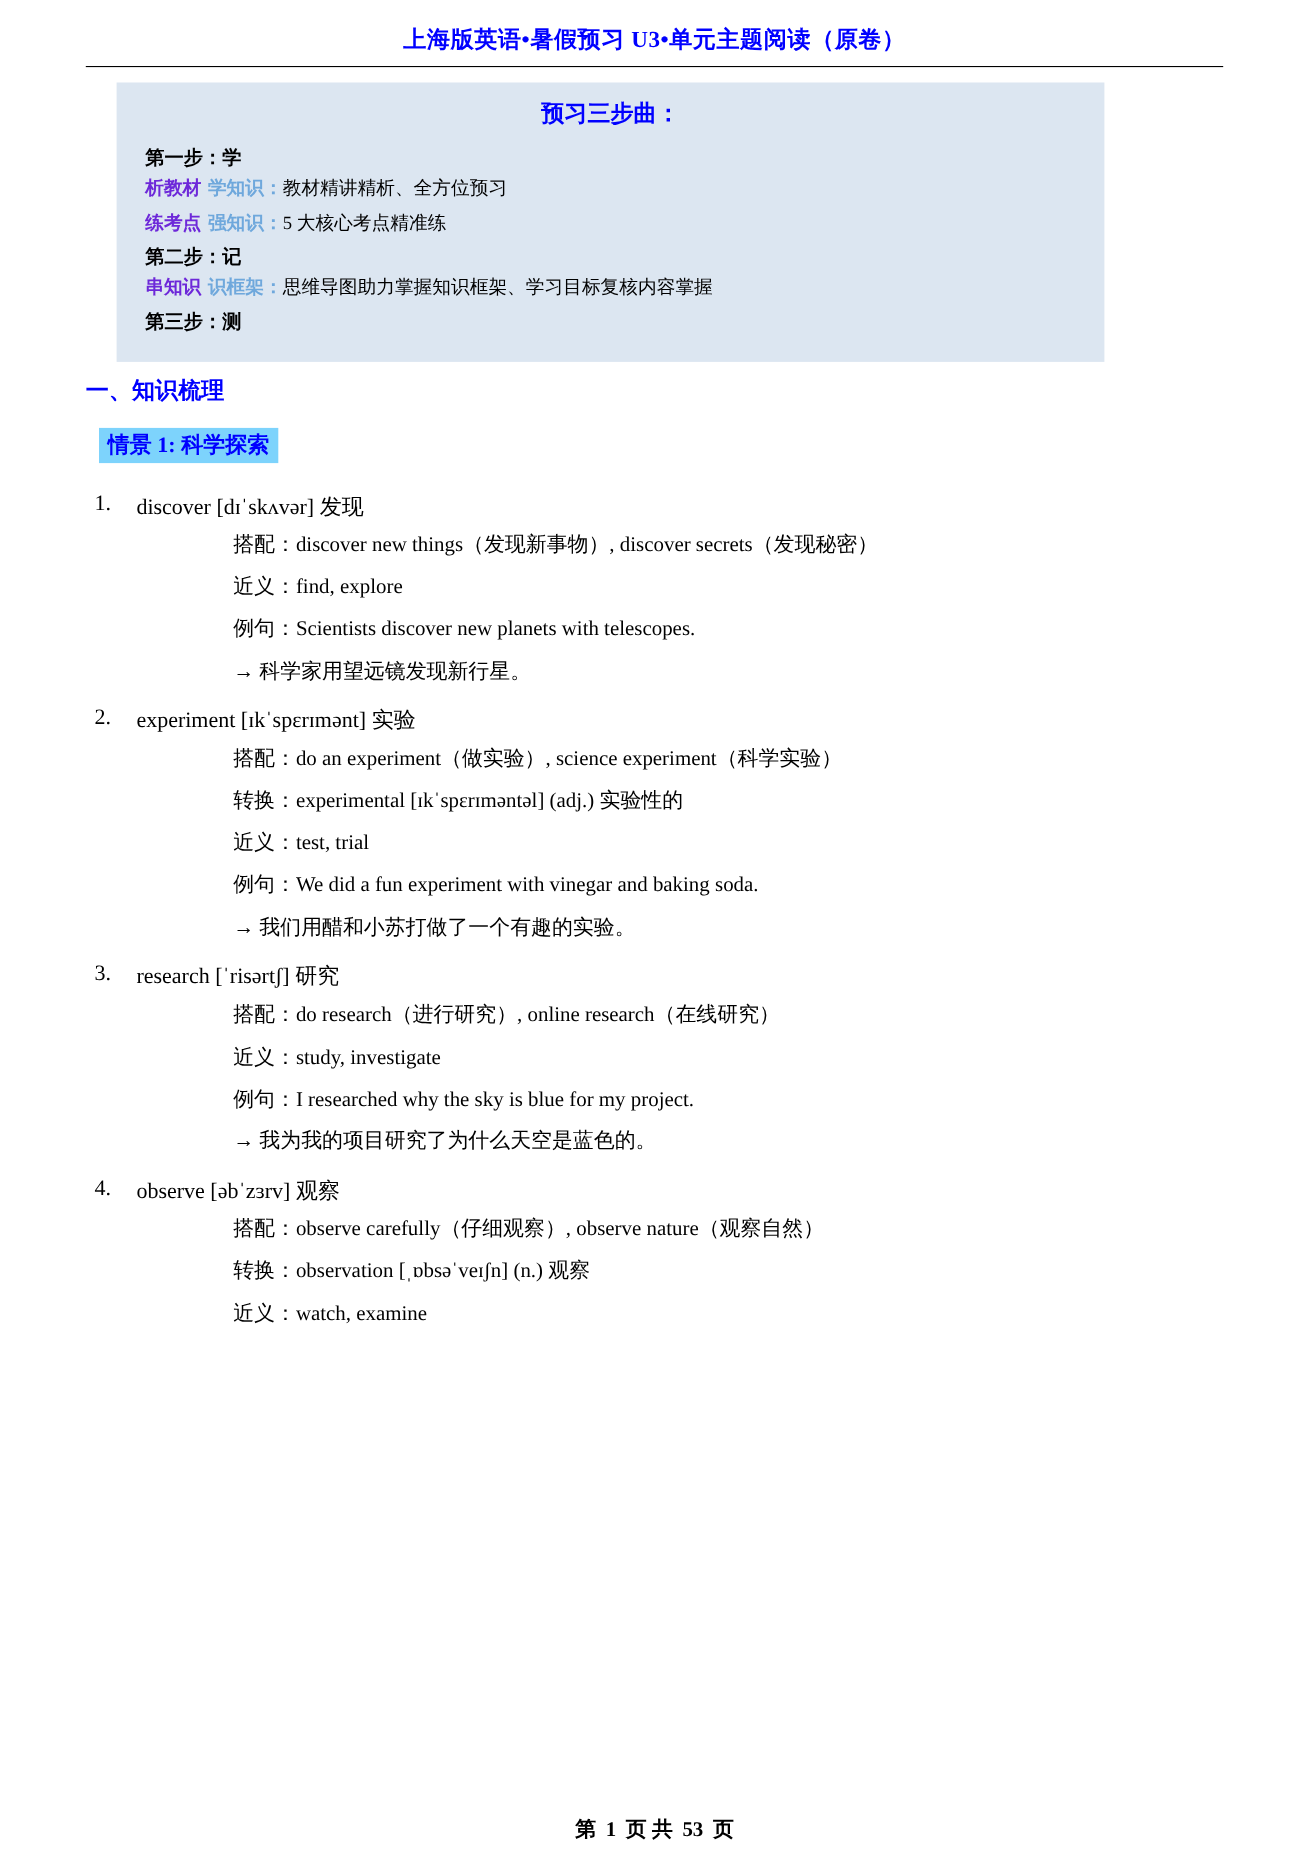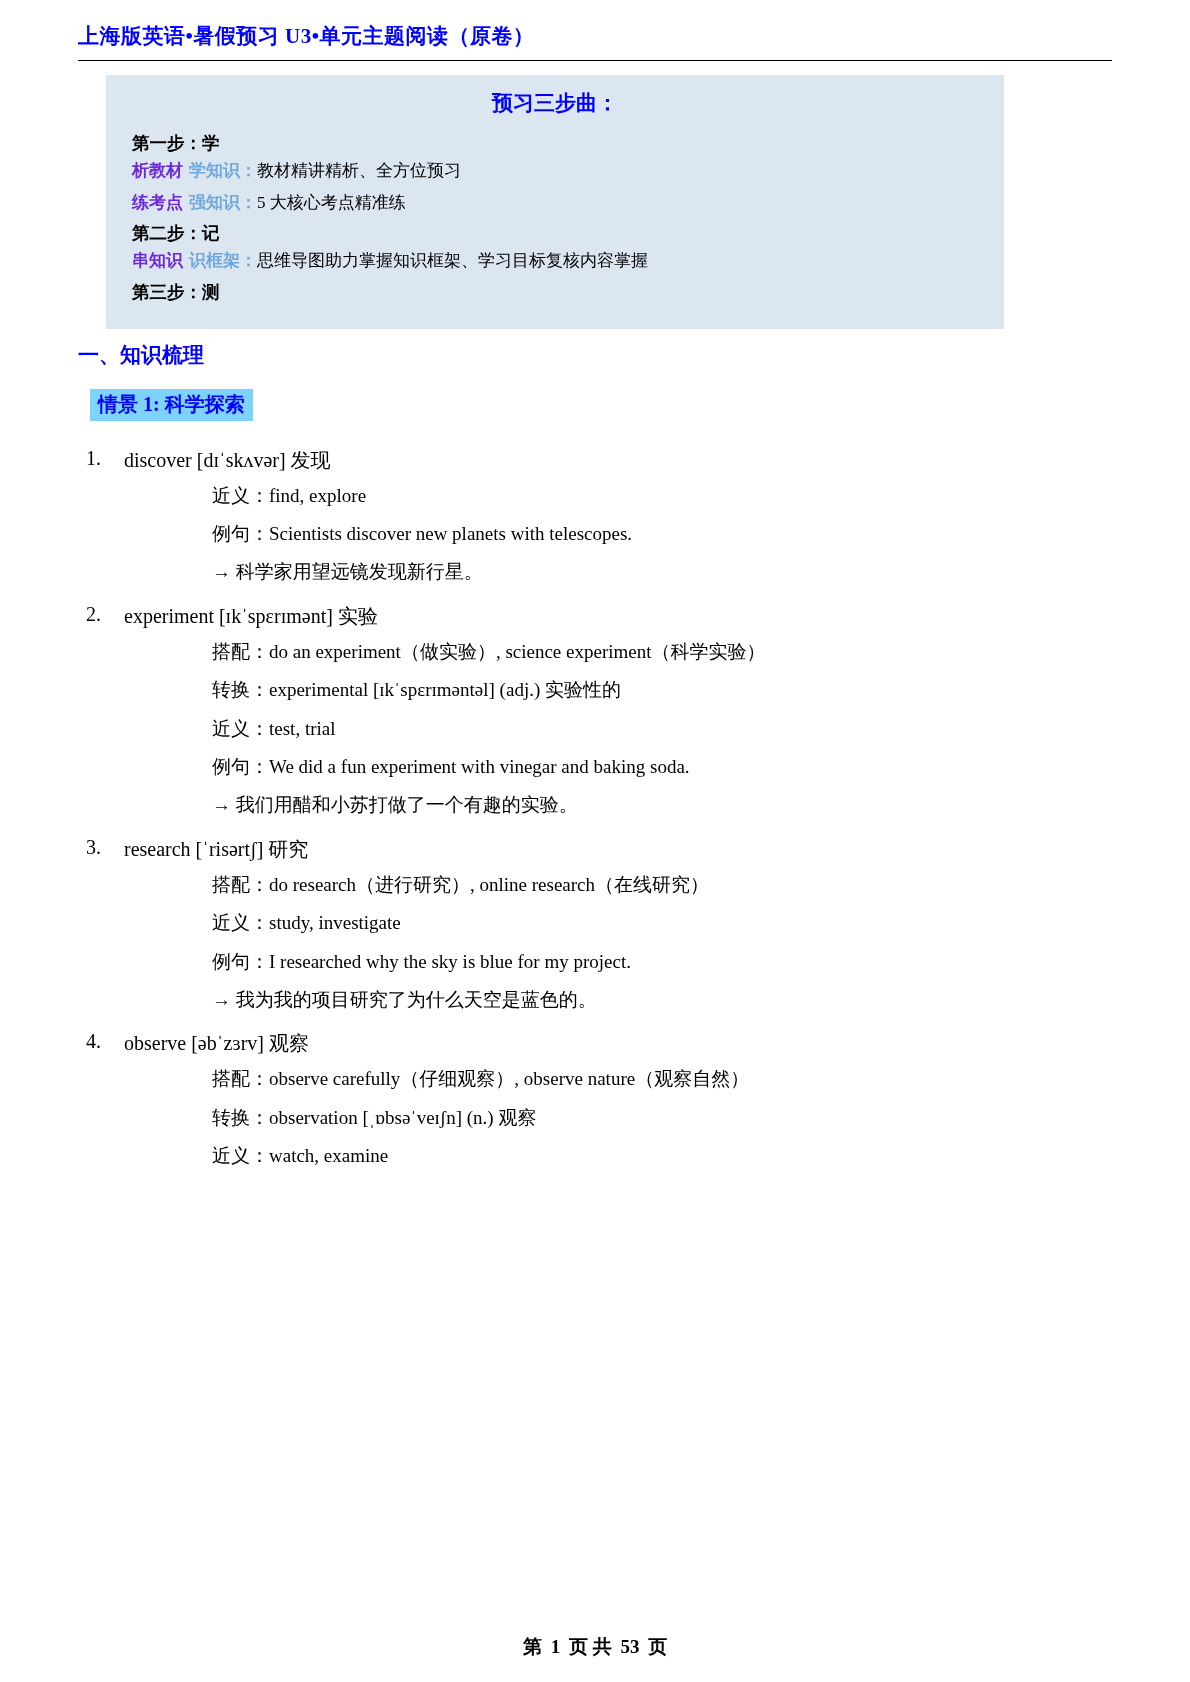--- a/index.html
+++ b/index.html
@@ -15,21 +15,21 @@
     position: relative;
   }
   .page {
     width: 1190px;
     height: 1682px;
     box-sizing: border-box;
     padding: 22px 78px 0 78px;
     position: relative;
   }
   .doc-header {
-    text-align: left;
+    text-align: center;
     color: #0000ff;
     font-weight: bold;
     font-size: 21px;
     letter-spacing: 0.5px;
     font-family: "Liberation Serif", serif;
     padding-bottom: 10px;
   }
   .header-rule {
     border-bottom: 1.6px solid #000000;
     margin: 0 0 14px 0;
@@ -109,21 +109,21 @@
     padding: 7px 0 7px 134px;
     line-height: 1.18;
   }
   .entry-line.arrow {
     padding-left: 134px;
   }
   .footer {
     position: absolute;
     left: 0;
     right: 0;
-    bottom: 22px;
+    bottom: 6px;
     text-align: center;
     font-size: 19px;
     font-weight: bold;
     font-family: "Liberation Serif", serif;
   }
   .footer span { margin: 0 2px; }
 </style>
 </head>
 <body>
 
@@ -161,20 +161,21 @@
 
   <div class="scene-title">情景 1: 科学探索</div>
 
   <div>
 
     <div class="entry">
       <div class="entry-head">
         <span class="entry-num">1.</span>
         <span class="entry-word">discover [dɪˈskʌvər]  发现</span>
       </div>
+      <div class="entry-line">搭配：discover new things（发现新事物）, discover secrets（发现秘密）</div>
       <div class="entry-line">近义：find, explore</div>
       <div class="entry-line">例句：Scientists discover new planets with telescopes.</div>
       <div class="entry-line arrow">→  科学家用望远镜发现新行星。</div>
     </div>
 
     <div class="entry">
       <div class="entry-head">
         <span class="entry-num">2.</span>
         <span class="entry-word">experiment [ɪkˈspɛrɪmənt]  实验</span>
       </div>

